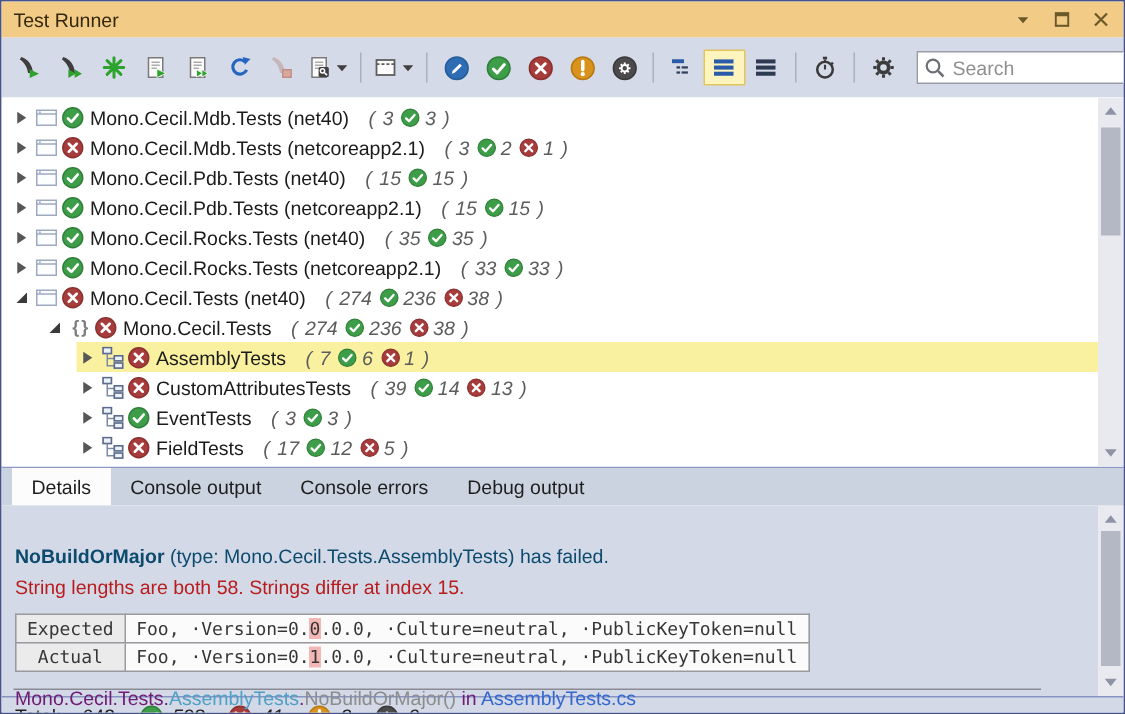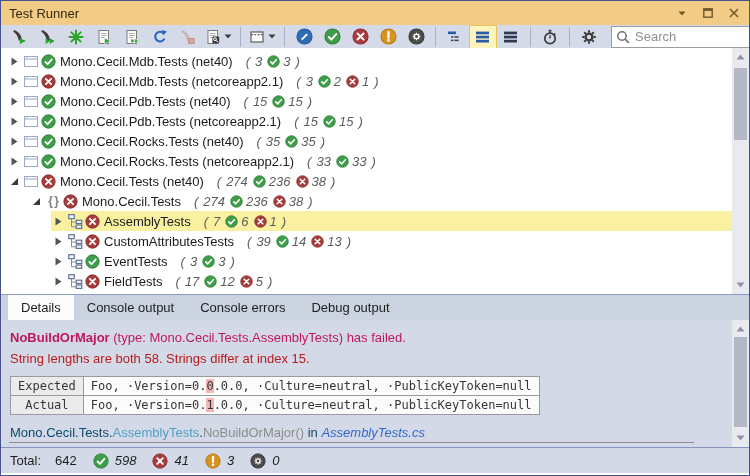--- a/index.html
+++ b/index.html
@@ -3,21 +3,21 @@
 <meta charset="utf-8">
 <style>
   html,body{margin:0;padding:0;background:#e8e8e8;}
   .window{width:750px;height:476px;box-sizing:border-box;border:1px solid #47528B;display:flex;flex-direction:column;background:#fff;overflow:hidden;font-family:"Liberation Sans",sans-serif;font-size:13px;color:#1E1E1E;}
   
   .titlebar{height:24px;flex:none;background:#F2CB87;display:flex;align-items:center;padding:0 8px;}
   .title{color:#33280A;font-size:13px;}
   .win-controls{margin-left:auto;display:flex;align-items:center;gap:12px;}
   .win-btn{display:flex;align-items:center;justify-content:center;width:14px;height:14px;cursor:default;}
   
-  .toolbar{height:23px;flex:none;background:#D5DAE8;display:flex;align-items:center;padding:0 5px;}
+  .toolbar{height:40px;flex:none;background:#D5DAE8;display:flex;align-items:center;padding:0 5px;}
   .tb-buttons{display:flex;align-items:center;}
   .tb-btn{height:22px;min-width:22px;display:flex;align-items:center;justify-content:center;border:1px solid transparent;border-radius:1px;padding:0 2px;}
   .tb-btn.sel{background:#FDF4BE;border-color:#E3C55E;}
   .tb-btn .caret{margin-left:3px;display:flex;}
   .tb-sep{width:1px;height:20px;background:#A9B0C2;margin:0 5px;flex:none;}
   .ic{display:flex;align-items:center;justify-content:center;}
   .searchbox{width:140px;height:20px;background:#fff;border:1px solid #989CA6;display:flex;align-items:center;padding:0 4px;margin-left:8px;}
   .searchbox input{border:0;outline:0;flex:1;min-width:0;background:transparent;font-family:"Liberation Sans",sans-serif;font-size:13px;color:#333;padding:0 0 0 5px;}
   .searchbox input::placeholder{color:#8F8F8F;}
   
@@ -38,30 +38,30 @@
   .sarrow.up{top:1px;} .sarrow.down{bottom:1px;}
   .sthumb{position:absolute;left:2px;right:2px;background:#B4B8C4;}
   
   .splitter{height:1px;flex:none;background:#8C99C4;}
   
   .tabstrip{height:25px;flex:none;background:#CBD2E0;display:flex;align-items:stretch;padding-left:7px;}
   .tab{padding:0 13px;display:flex;align-items:center;color:#1E1E1E;}
   .tab.active{background:#FCFCFC;}
   
   .details{flex:none;height:127px;background:#D3D9E7;position:relative;padding:10px 30px 0 9px;box-sizing:border-box;}
-  .err{color:#be185d;}
+  .err{color:#0c4a6e;margin-top:16px;}
   .err .errname{font-weight:bold;}
   .msg{margin-top:6px;color:#b91c1c;}
   table.difftable{margin-top:10px;border-collapse:collapse;font-family:"DejaVu Sans Mono","Liberation Mono",monospace;font-size:12px;color:#363636;border-radius:7px;}
   .difftable td{border:1px solid #999A9E;padding:1px 7px;height:16px;}
   .difftable td.lbl{background:#EBEBEC;text-align:center;}
   .difftable td.val{background:#FBFBFC;white-space:pre;}
   .difftable .hl{background:#F3B8B6;}
   .stack{margin-top:10px;}
-  .seg-base{color:#0c4a6e;} .seg-type{color:#4FA0C6;} .seg-muted{color:#8C8C8C;} .seg-link{color:#3468D0;font-style:italic;}
+  .seg-base{color:#701a75;} .seg-type{color:#4FA0C6;} .seg-muted{color:#8C8C8C;} .seg-link{color:#3468D0;}
   .rule{position:absolute;left:8px;right:55px;bottom:4px;height:1px;background:#8B8B95;}
   .details .vscroll{top:0;bottom:0;}
   
   .statusbar{height:26px;flex:none;background:#D3D9E7;border-top:1px solid #8793C0;display:flex;align-items:center;padding:0 9px;box-sizing:border-box;}
   .st-total{display:flex;gap:14px;}
   .st-item{display:flex;align-items:center;gap:6px;margin-left:16px;}
 </style>
 </head>
 <body>
 

